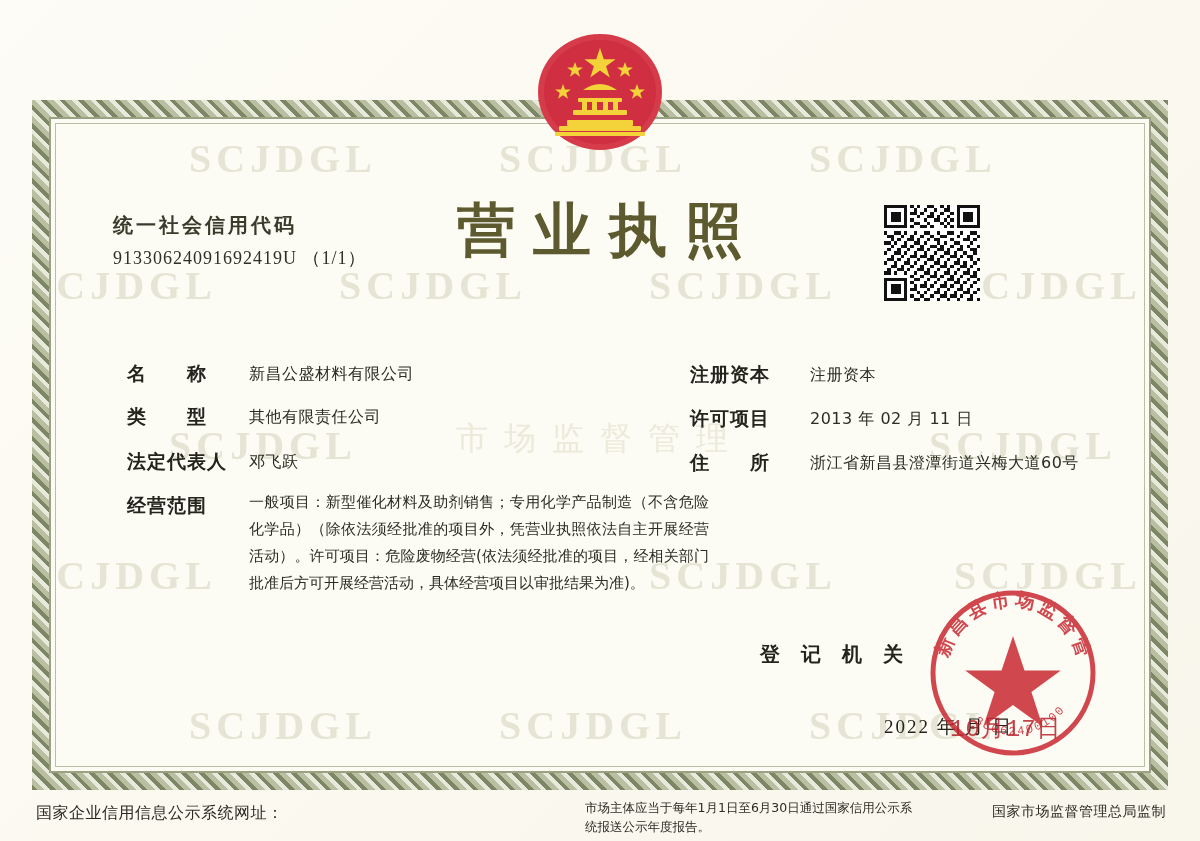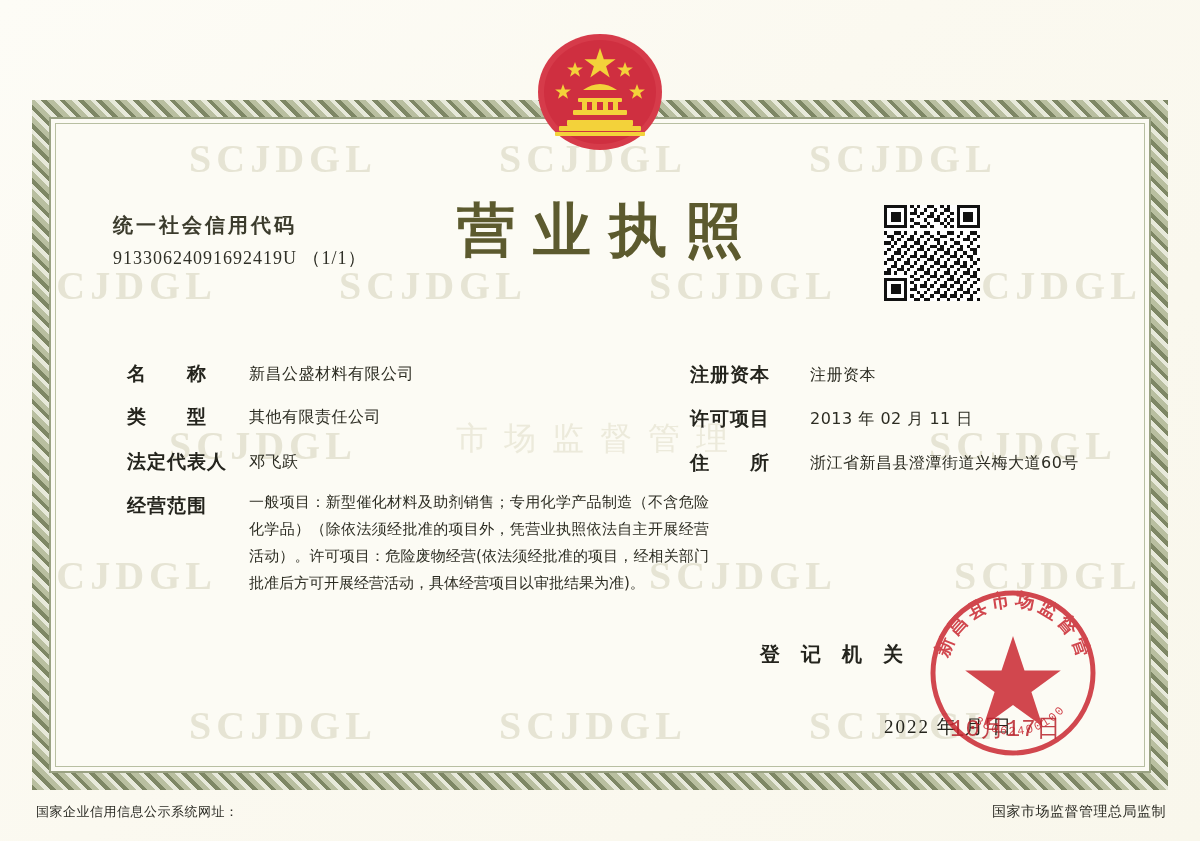--- a/index.html
+++ b/index.html
@@ -118,21 +118,21 @@
   
   .seal{
     position:absolute;left:918px;top:578px;width:190px;height:190px;
     pointer-events:none;opacity:.82;
   }
   
   .footer{
     position:absolute;left:0;top:798px;width:1200px;height:43px;
   }
   .footer-left{
-    position:absolute;left:36px;top:5px;font-size:13px;color:#2b2b24;letter-spacing:.5px;
+    position:absolute;left:36px;top:5px;font-size:16px;color:#2b2b24;letter-spacing:.5px;
   }
   .footer-center{
     position:absolute;left:585px;top:0px;width:330px;
     font-size:12.5px;line-height:19px;color:#2b2b24;
   }
   .footer-right{
     position:absolute;right:34px;top:5px;font-size:14px;color:#2b2b24;letter-spacing:.5px;
   }
 </style>
 </head>
@@ -465,16 +465,17 @@
         <textPath href="#sealArcBot" startOffset="18%">3306240010057</textPath>
       </text>
     </svg>
   </div>
 
   <div style="position:absolute;left:950px;top:712px;font-size:24px;color:#b8232c;letter-spacing:1px;font-family:Liberation Mono, monospace;opacity:.85;">10月17日</div>
 
   <div class="footer">
 
     <div class="footer-left">国家企业信用信息公示系统网址：</div>
+    <div class="footer-center">市场主体应当于每年1月1日至6月30日通过国家信用公示系统报送公示年度报告。</div>
     <div class="footer-right">国家市场监督管理总局监制</div>
   </div>
 
 </div>
 
 </body></html>

